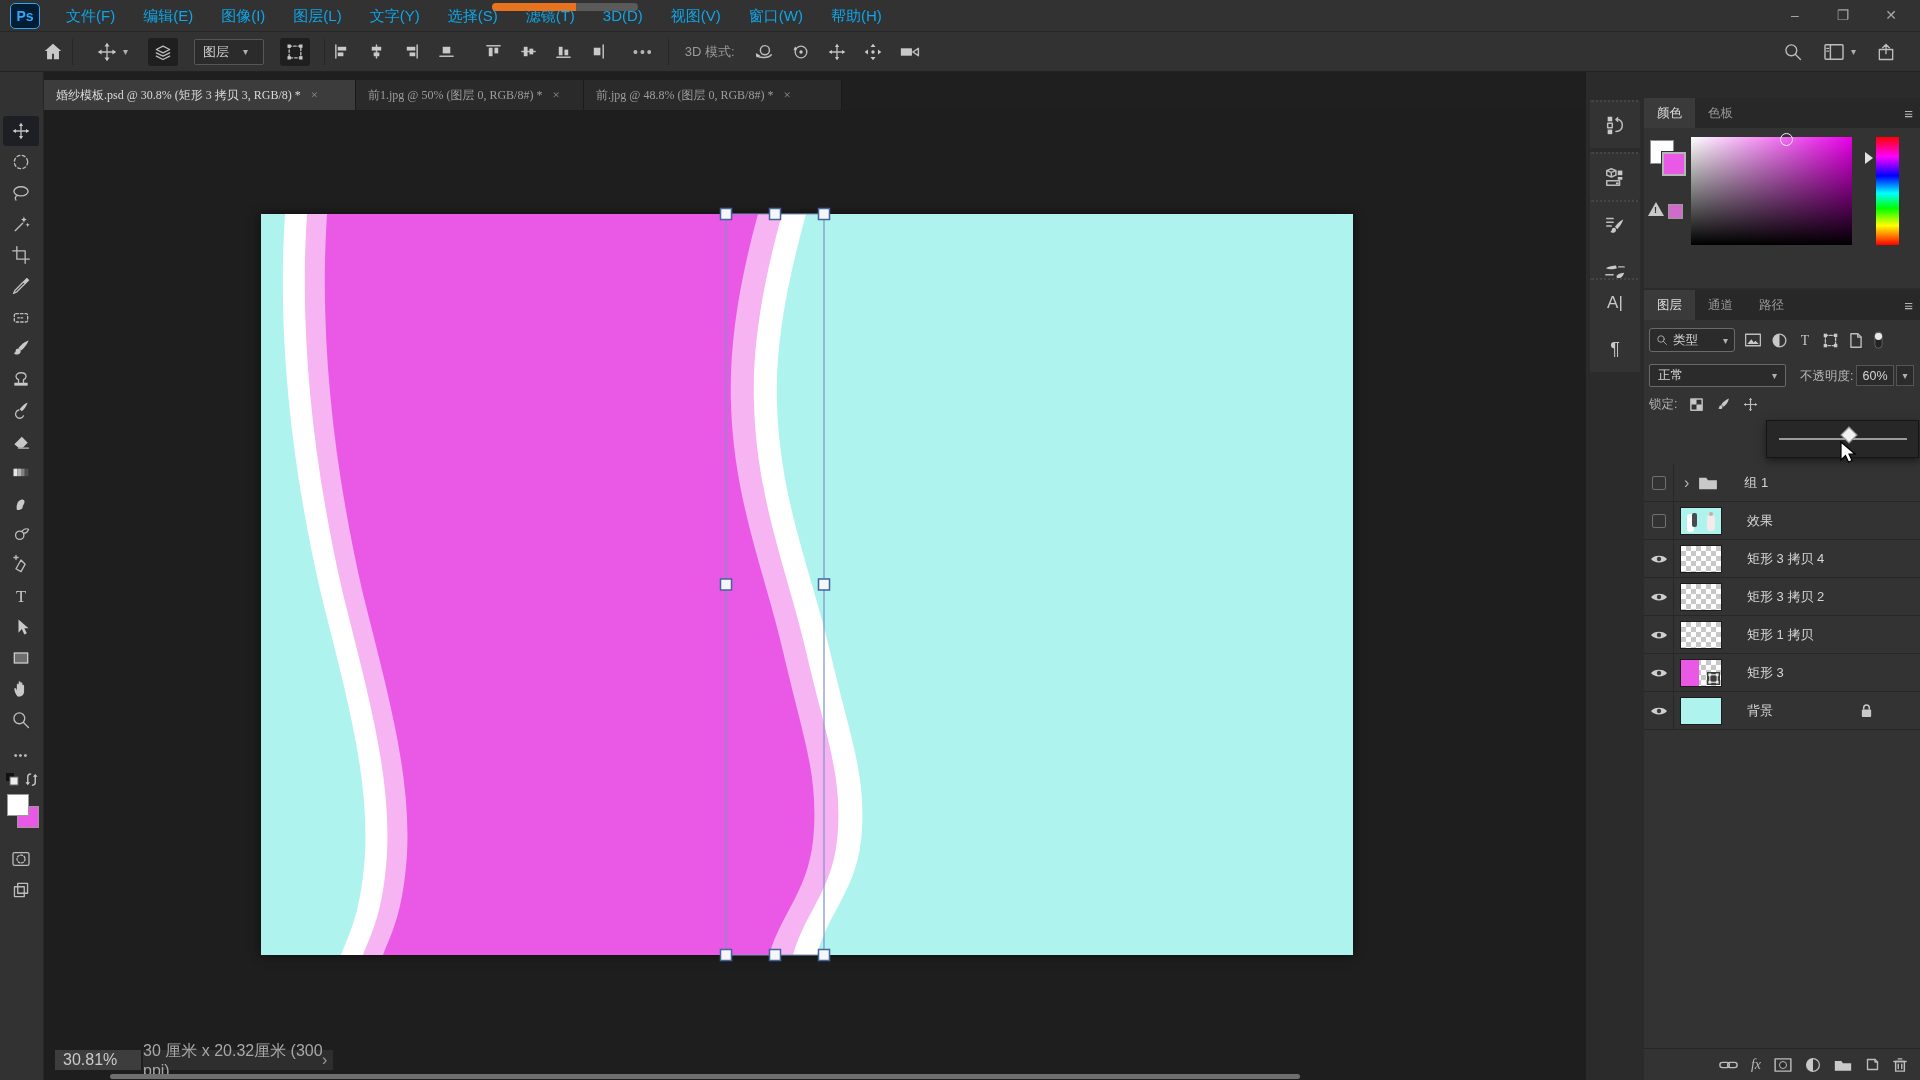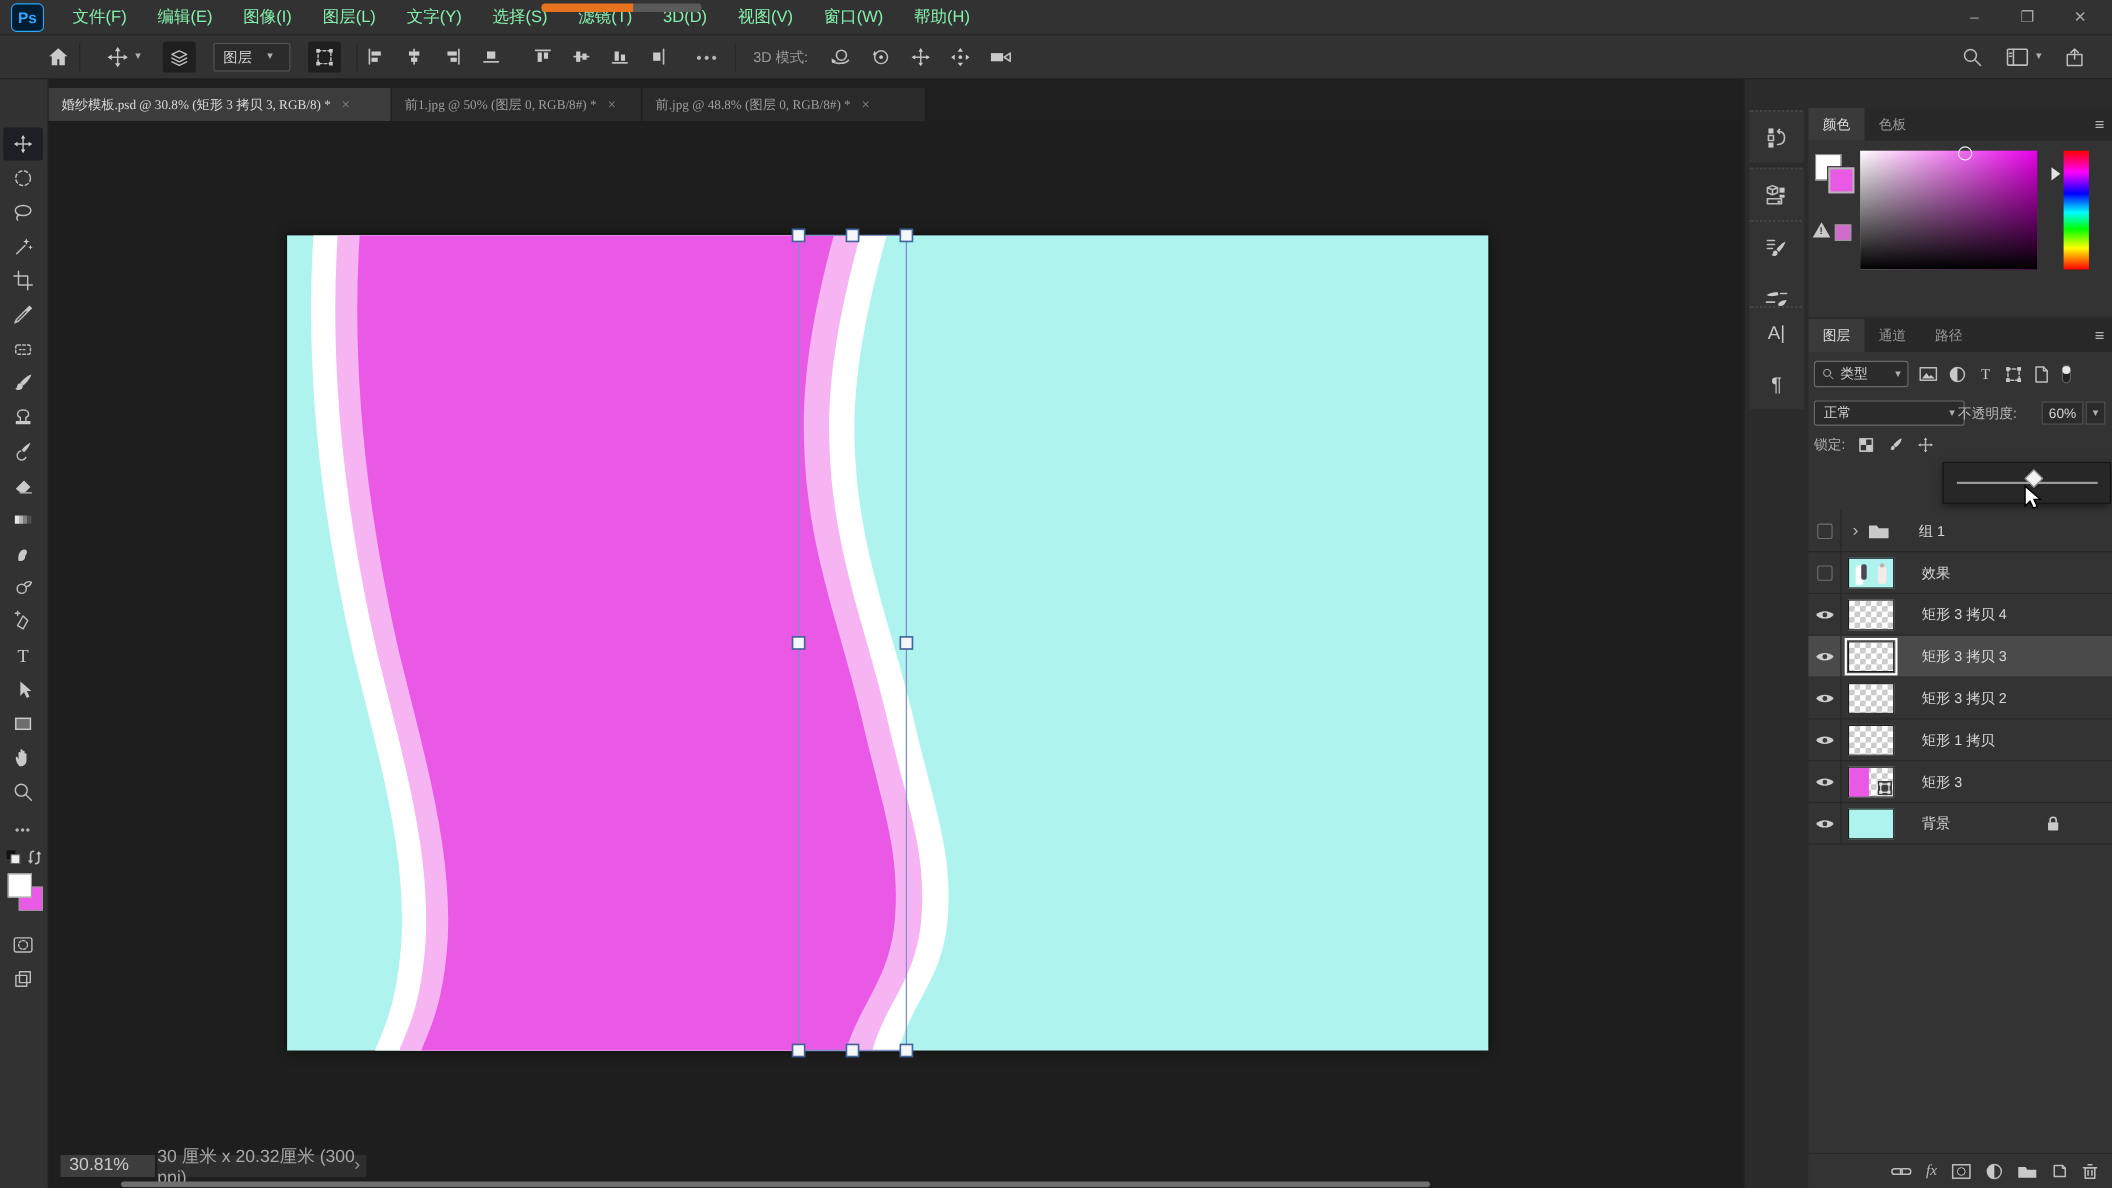--- a/index.html
+++ b/index.html
@@ -6,21 +6,21 @@
   html,body { width:1920px; height:1080px; background:#1e1e1e; overflow:hidden;
     font-family:"Liberation Sans","DejaVu Sans",sans-serif; color:#cfcfcf; }
   .abs { position:absolute; }
   svg { display:block; }
 
   
   .menubar { left:0; top:0; width:1920px; height:32px; background:#323232; border-bottom:1px solid #262626; }
   .ps-logo { left:10px; top:3px; width:30px; height:26px; background:#001d33; border:1px solid #2da6f5;
     border-radius:5px; color:#31a8ff; font-size:14px; font-weight:bold; display:flex; align-items:center; justify-content:center; }
   .menu-items { left:52px; top:0; height:32px; display:flex; align-items:center; }
-  .menu-items span { padding:0 14px; font-size:15px; color:#86efac; line-height:32px; }
+  .menu-items span { padding:0 14px; font-size:15px; color:#0ea5e9; line-height:32px; }
   .progress-pill { left:492px; top:3px; width:146px; height:8px; border-radius:4px; overflow:hidden; display:flex; }
   .progress-fill { width:84px; height:100%; background:#e8731f; }
   .progress-rest { flex:1; background:#5a5a5a; }
   .win-controls { right:18px; top:0; height:30px; display:flex; align-items:center; gap:26px; color:#a6a6a6; }
   .win-controls .wc { width:22px; text-align:center; font-size:14px; }
 
   
   .optionsbar { left:0; top:32px; width:1920px; height:40px; background:#323232; border-bottom:1px solid #222; display:flex; align-items:center; }
   .ob { display:flex; align-items:center; }
   .ob-sep { width:1px; height:26px; background:#262626; margin:0 8px; }
@@ -78,21 +78,21 @@
   .hue-strip { position:absolute; left:232px; top:9px; width:23px; height:108px;
     background:linear-gradient(to bottom,#ff0000 0%,#ff00ff 18%,#0000ff 36%,#00ffff 52%,#00ff00 66%,#ffff00 82%,#ff0000 100%); }
   .hue-arrow { position:absolute; left:221px; top:24px; width:0; height:0; border-top:6px solid transparent; border-bottom:6px solid transparent; border-left:8px solid #e2e2e2; }
 
   
   .searchbox { position:absolute; left:5px; top:8px; width:86px; height:24px; border:1px solid #6a6a6a; border-radius:3px;
     background:#2b2b2b; display:flex; align-items:center; gap:5px; padding:0 6px; font-size:12.5px; color:#d0d0d0; }
   .filter-icons { position:absolute; left:100px; top:10px; display:flex; gap:9px; align-items:center; }
   .blend-select { position:absolute; left:5px; top:44px; width:137px; height:23px; border:1px solid #6a6a6a; border-radius:2px;
     background:#2b2b2b; display:flex; align-items:center; justify-content:space-between; padding:0 8px; font-size:12.5px; color:#d6d6d6; }
-  .opacity-label { position:absolute; left:136px; top:48px; font-size:12.5px; color:#b9b9b9; }
+  .opacity-label { position:absolute; left:156px; top:48px; font-size:12.5px; color:#b9b9b9; }
   .opacity-value { position:absolute; left:212px; top:45px; width:38px; height:21px; background:#2b2b2b; border:1px solid #555;
     display:flex; align-items:center; justify-content:center; font-size:12.5px; color:#d6d6d6; }
   .opacity-chev { position:absolute; left:252px; top:45px; width:18px; height:21px; background:#2b2b2b; border:1px solid #555;
     display:flex; align-items:center; justify-content:center; }
   .lock-row { position:absolute; left:5px; top:76px; display:flex; align-items:center; gap:12px; font-size:12.5px; color:#b0b0b0; }
   .opacity-popup { position:absolute; left:122px; top:100px; width:153px; height:38px; background:#272727;
     border:1px solid #141414; box-shadow:0 3px 8px rgba(0,0,0,.5); z-index:20; }
   .slider-track { position:absolute; left:12px; top:17px; width:128px; height:2px; background:#9a9a9a; }
   .slider-thumb { position:absolute; left:76px; top:8px; width:12px; height:12px; background:#f2f2f2; border:1px solid #8a8a8a; transform:rotate(45deg); }
   .layer-rows { position:absolute; left:0; top:144px; width:277px; }
@@ -621,30 +621,20 @@
         </div>
         <div class="lrow">
           <div class="eye-col">
               <svg width="18" height="12" viewBox="0 0 18 12">
                 <path d="M1 6C4 1.5 14 1.5 17 6 14 10.5 4 10.5 1 6Z" fill="#cfcfcf"></path>
                 <circle cx="9" cy="6" r="2.2" fill="#3a3a3a"></circle>
               </svg>
             </div>
           <div class="lthumb checker"></div>
           <span class="lname">矩形 3 拷贝 4</span>
-        </div>
-        <div class="lrow selected">
-          <div class="eye-col">
-              <svg width="18" height="12" viewBox="0 0 18 12">
-                <path d="M1 6C4 1.5 14 1.5 17 6 14 10.5 4 10.5 1 6Z" fill="#cfcfcf"></path>
-                <circle cx="9" cy="6" r="2.2" fill="#3a3a3a"></circle>
-              </svg>
-            </div>
-          <div class="lthumb checker sel-border"></div>
-          <span class="lname">矩形 3 拷贝 3</span>
         </div>
         <div class="lrow">
           <div class="eye-col">
               <svg width="18" height="12" viewBox="0 0 18 12">
                 <path d="M1 6C4 1.5 14 1.5 17 6 14 10.5 4 10.5 1 6Z" fill="#cfcfcf"></path>
                 <circle cx="9" cy="6" r="2.2" fill="#3a3a3a"></circle>
               </svg>
             </div>
           <div class="lthumb checker"></div>
           <span class="lname">矩形 3 拷贝 2</span>

